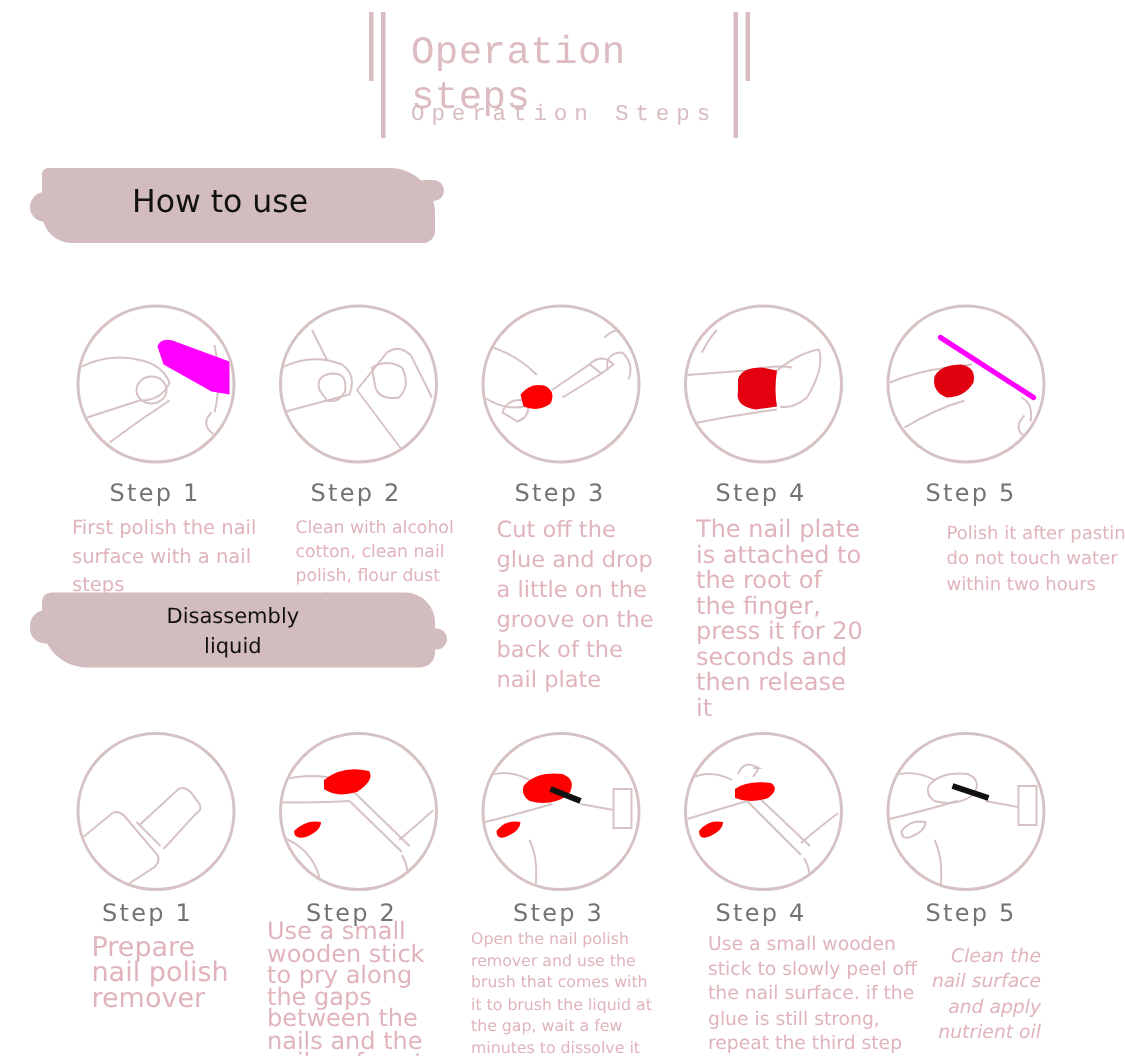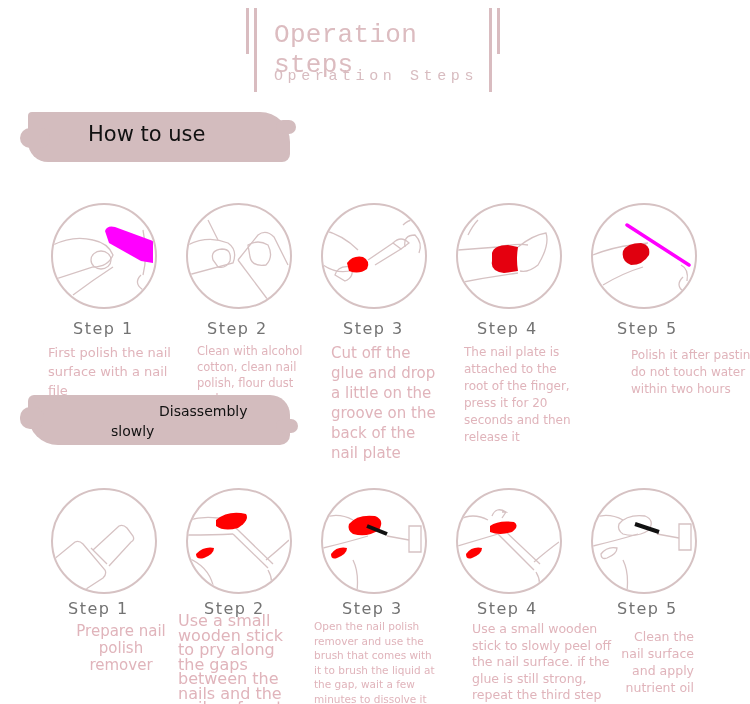--- a/index.html
+++ b/index.html
@@ -8,21 +8,21 @@
 
     .header { position: absolute; left: 246px; top: 6px; width: 254px; height: 88px; font-family: Liberation Mono, monospace; }
     .header .bar { position: absolute; width: 3px; background: #d9bcc0; }
     .header .bar.l1 { left: 0; top: 2px; height: 46px; }
     .header .bar.l2 { left: 8px; top: 2px; height: 84px; }
     .header .bar.r1 { right: 8px; top: 2px; height: 84px; }
     .header .bar.r2 { right: 0; top: 2px; height: 46px; }
     .header .title { position: absolute; left: 28px; top: 14px; font-size: 26px; color: #dcbcc0; letter-spacing: 0.3px; }
     .header .subtitle { position: absolute; left: 28px; top: 62px; font-size: 15px; color: #d8bcc0; letter-spacing: 4.6px; }
 
-    .banner { position: absolute; background: #d3bcbe; }
+    .banner { position: absolute; background: #d3bcbe; text-align: center; }
     .banner::before, .banner::after { content: ""; position: absolute; background: #d3bcbe; }
     .banner-how { left: 28px; top: 112px; width: 262px; height: 50px; border-radius: 4px 30px 8px 20px; }
     .banner-how::before { left: -8px; top: 16px; width: 30px; height: 20px; border-radius: 10px; }
     .banner-how::after { right: -6px; top: 8px; width: 20px; height: 14px; border-radius: 8px; }
     .banner-how .label { position: absolute; left: 60px; top: 10px; font-size: 21px; color: #111; font-family: "DejaVu Sans", sans-serif; }
 
     .banner-dis { left: 28px; top: 395px; width: 262px; height: 50px; border-radius: 6px 20px 10px 30px; }
     .banner-dis::before { left: -8px; top: 12px; width: 24px; height: 22px; border-radius: 10px; }
     .banner-dis::after { right: -8px; top: 24px; width: 22px; height: 14px; border-radius: 8px; }
     .banner-dis .label { position: absolute; left: 83px; top: 6px; font-size: 14px; line-height: 20px; color: #111; }
@@ -110,30 +110,30 @@
   <path d="M34 20 L96 60" stroke="#ff00ff" stroke-width="3.5" stroke-linecap="round"></path>
     </svg>
 </div>
 
 <div class="step-label" style="left:73px; top:319px;">Step 1</div>
 <div class="step-label" style="left:207px; top:319px;">Step 2</div>
 <div class="step-label" style="left:343px; top:319px;">Step 3</div>
 <div class="step-label" style="left:477px; top:319px;">Step 4</div>
 <div class="step-label" style="left:617px; top:319px;">Step 5</div>
 
-<div class="desc" style="left:48px; top:343px; width:140px; font-size:13px; line-height:19px;">First polish the nail surface with a nail file</div>
+<div class="desc" style="left:48px; top:343px; width:140px; font-size:13px; line-height:19px;">First polish the nail surface with a nail steps</div>
 <div class="desc" style="left:197px; top:343px; width:115px; font-size:11.5px; line-height:16px;">Clean with alcohol cotton, clean nail polish, flour dust and grease</div>
 <div class="desc" style="left:331px; top:343px; width:108px; font-size:15px; line-height:20px;">Cut off the glue and drop a little on the groove on the back of the nail plate</div>
-<div class="desc" style="left:464px; top:344px; width:115px; font-size:12px; line-height:17px;">The nail plate is attached to the root of the finger, press it for 20 seconds and then release it</div>
+<div class="desc" style="left:464px; top:344px; width:115px; font-size:16px; line-height:17px;">The nail plate is attached to the root of the finger, press it for 20 seconds and then release it</div>
 <div class="desc" style="left:631px; top:347px; width:145px; font-size:12px; line-height:17px;">Polish it after pasting. do not touch water within two hours</div>
 
 <div class="banner banner-dis">
   <span class="label">
-    <span style="display:block;margin-left:48px;">Disassembly</span>
-    <span style="display:block;">slowly</span>
+    <span style="display:block;">Disassembly</span>
+    <span style="display:block;">liquid</span>
   </span>
 </div>
 
 <div class="circle" style="left:51px; top:488px;">
   <svg viewBox="0 0 101 101">
       <g fill="none" stroke="#d6c2c3" stroke-width="1.3">
     <path d="M0 70 L22 52 Q26 50 30 54 L52 80 Q54 84 50 88 L30 101"></path>
     <path d="M40 60 L66 36 Q70 34 74 38 L80 46 Q82 50 78 52 L56 76"></path>
     <path d="M38 58 L54 74"></path>
   </g>
@@ -197,17 +197,17 @@
   <path d="M42 34 L66 42" stroke="#111" stroke-width="4"></path>
     </svg>
 </div>
 
 <div class="step-label" style="left:68px; top:599px;">Step 1</div>
 <div class="step-label" style="left:204px; top:599px;">Step 2</div>
 <div class="step-label" style="left:342px; top:599px;">Step 3</div>
 <div class="step-label" style="left:477px; top:599px;">Step 4</div>
 <div class="step-label" style="left:617px; top:599px;">Step 5</div>
 
-<div class="desc" style="left:71px; top:623px; width:100px; font-size:15px; line-height:17px;text-align:center;">Prepare nail polish remover</div>
+<div class="desc" style="left:61px; top:623px; width:100px; font-size:18px; line-height:17px;">Prepare nail polish remover</div>
 <div class="desc" style="left:178px; top:614px; width:120px; font-size:16px; line-height:14.5px;">Use a small wooden stick to pry along the gaps between the nails and the nail surface to make the gaps larger</div>
 <div class="desc" style="left:314px; top:619px; width:125px; font-size:10.5px; line-height:14.5px;">Open the nail polish remover and use the brush that comes with it to brush the liquid at the gap, wait a few minutes to dissolve it</div>
 <div class="desc" style="left:472px; top:621px; width:140px; font-size:12.5px; line-height:16.5px;">Use a small wooden stick to slowly peel off the nail surface. if the glue is still strong, repeat the third step</div>
-<div class="desc" style="left:612px; top:628px; width:82px; font-size:12.5px; line-height:17px; text-align:right;">Clean the nail surface and apply nutrient oil</div>
+<div class="desc" style="left:612px; top:628px; width:82px; font-size:12.5px; line-height:17px; text-align:right;font-style:italic;">Clean the nail surface and apply nutrient oil</div>
 
 </body></html>

